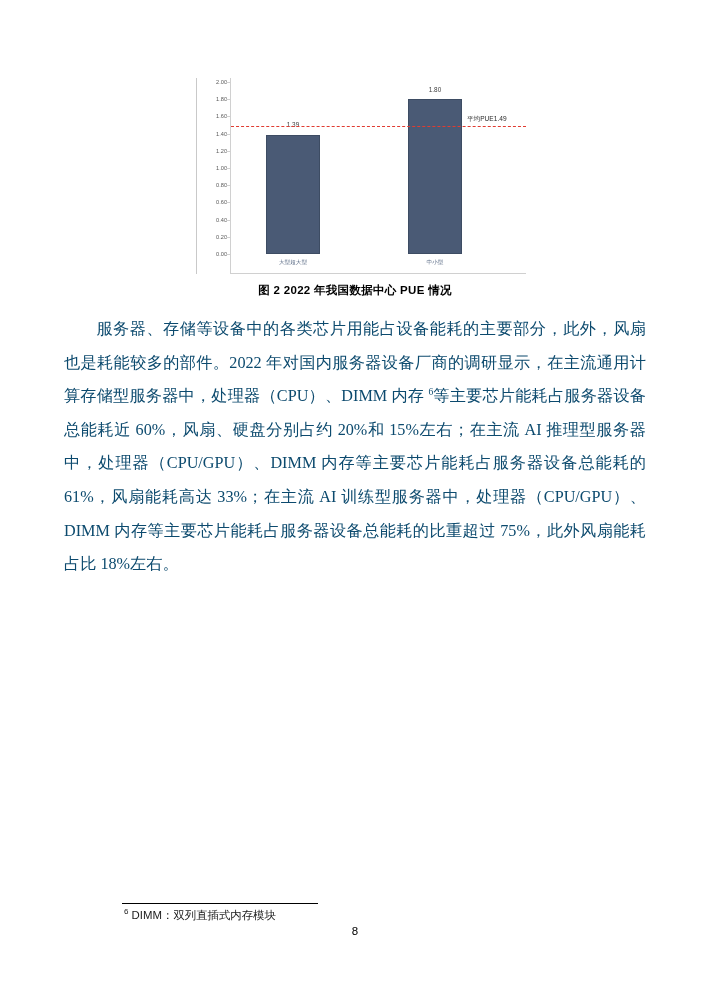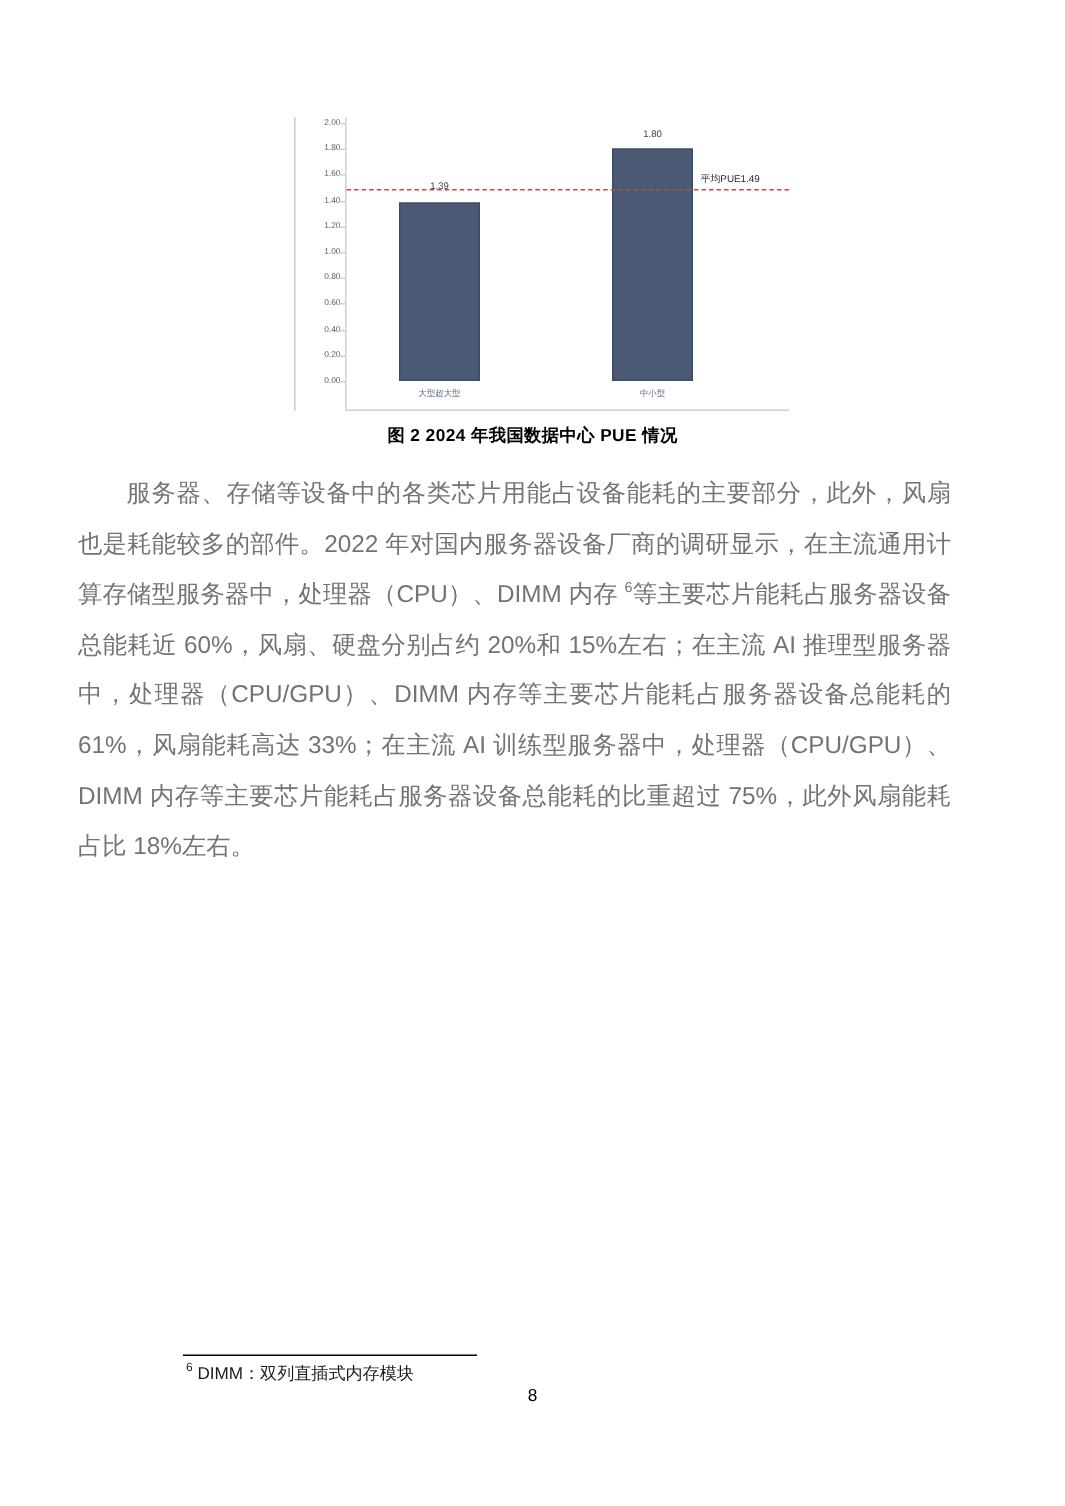--- a/index.html
+++ b/index.html
@@ -124,27 +124,27 @@
     font-family: "Liberation Sans", sans-serif;
     font-weight: bold;
     font-size: 11.5px;
     color: #000;
     letter-spacing: 0.3px;
   }
 
   
   .body-text {
     position: absolute;
-    left: 52px;
+    left: 64px;
     top: 313px;
     width: 582px;
-    font-family: Liberation Sans, sans-serif;
+    font-family: Liberation Serif, serif;
     font-size: 16.2px;
     line-height: 33.6px;
-    color: #737373;
+    color: #0c4a6e;
     text-align: justify;
     text-justify: inter-ideograph;
     text-indent: 2em;
   }
   .body-text sup {
     font-size: 9.5px;
     vertical-align: super;
     line-height: 0;
   }
 
@@ -226,21 +226,21 @@
       <span class="bar-label" style="left:238px; top:8px;">1.80</span>
 
       <span class="cat-label" style="left:96px; top:181px;">大型超大型</span>
       <span class="cat-label" style="left:238px; top:181px;">中小型</span>
 
       <div class="avg-line" style="top:47.9px;"></div>
       <span class="avg-label" style="left:270px; top:37px;">平均PUE1.49</span>
     </div>
   </div>
 
-  <div class="caption">图 2 2024 年我国数据中心 PUE 情况</div>
+  <div class="caption">图 2 2022 年我国数据中心 PUE 情况</div>
 
   <div class="body-text">服务器、存储等设备中的各类芯片用能占设备能耗的主要部分，此外，风扇也是耗能较多的部件。2022 年对国内服务器设备厂商的调研显示，在主流通用计算存储型服务器中，处理器（CPU）、DIMM 内存 <sup>6</sup>等主要芯片能耗占服务器设备总能耗近 60%，风扇、硬盘分别占约 20%和 15%左右；在主流 AI 推理型服务器中，处理器（CPU/GPU）、DIMM 内存等主要芯片能耗占服务器设备总能耗的 61%，风扇能耗高达 33%；在主流 AI 训练型服务器中，处理器（CPU/GPU）、DIMM 内存等主要芯片能耗占服务器设备总能耗的比重超过 75%，此外风扇能耗占比 18%左右。</div>
 
   <div class="footnote-rule"></div>
   <div class="footnote"><sup>6</sup> DIMM：双列直插式内存模块</div>
   <div class="page-number">8</div>
 
 </div>
 
 </body></html>

